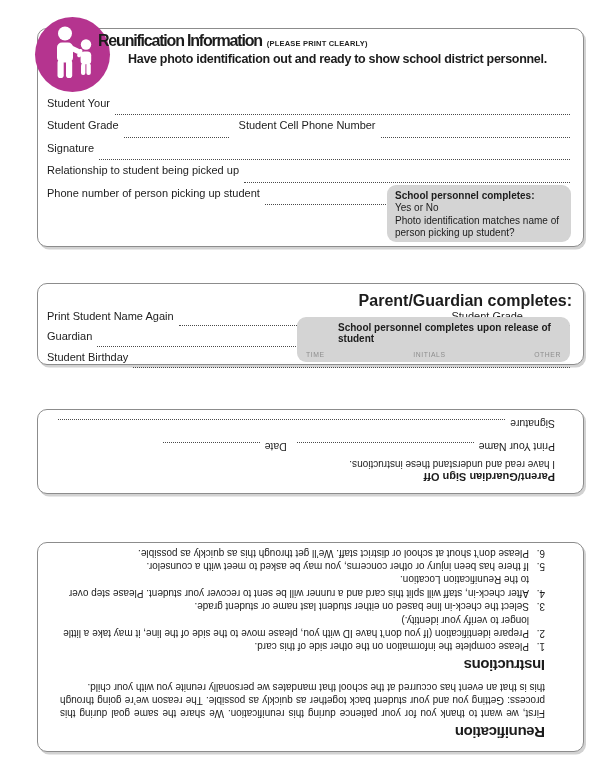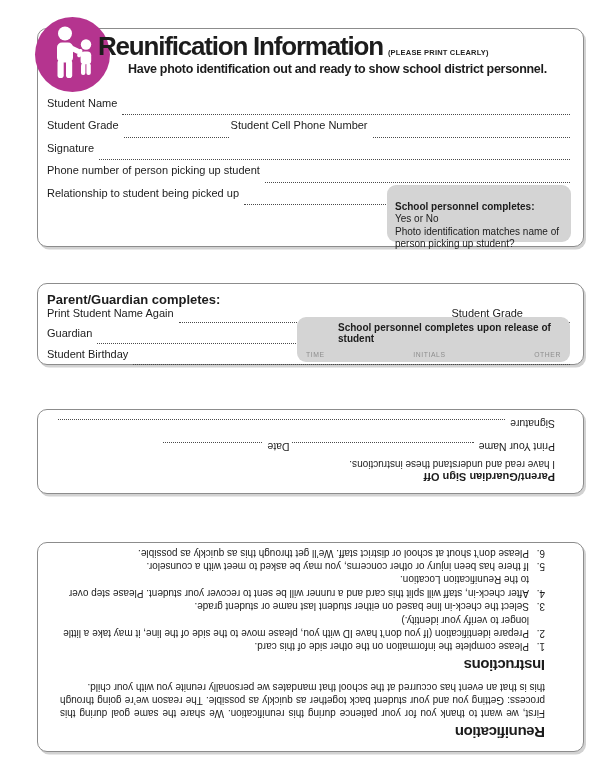--- a/index.html
+++ b/index.html
@@ -20,48 +20,48 @@
   
   .badge{
     position:absolute;left:35px;top:17px;width:75px;height:75px;border-radius:50%;
     background:#b5348f;z-index:6;
   }
   .badge svg{position:absolute;inset:0;}
 
   
   .header-block{position:absolute;left:98px;top:33px;z-index:7;width:470px;}
   .title-line{display:flex;align-items:baseline;white-space:nowrap;}
-  .page-title{font-size:26px;font-weight:700;letter-spacing:-1.2px;line-height:1;}
+  .page-title{font-size:16px;font-weight:700;letter-spacing:-1.2px;line-height:1;}
   .title-note{font-size:7.5px;font-weight:700;letter-spacing:0.2px;margin-left:5px;color:#222;}
   .page-subtitle{font-size:12.5px;font-weight:700;letter-spacing:-0.3px;margin-top:3px;padding-left:30px;}
 
   
   .fields{position:absolute;left:9px;right:11px;}
   .frow{display:flex;align-items:baseline;font-size:11px;height:22.4px;}
   .frow .lbl{white-space:nowrap;}
   .dots{
     flex:1 1 auto;align-self:flex-end;margin:0 2px 4px 5px;
     border-bottom:1.7px dotted #4a4a4a;min-width:14px;height:0;
   }
   .dots.fixed105{flex:0 0 105px;}
   .dots.fixed42{flex:0 0 42px;}
-  .lbl.second{}
+  .lbl.second{margin-left:8px;}
 
   
   .graybox{position:absolute;background:#d4d4d4;border-radius:9px;box-sizing:border-box;z-index:3;}
-  #idbox{right:12px;top:156px;width:184px;height:57px;padding:16px 8px;font-size:10px;line-height:1.24;}
+  #idbox{right:12px;top:156px;width:184px;height:57px;padding:5px 8px;font-size:10px;line-height:1.24;}
   #idbox .gb-title{font-weight:700;}
   #releasebox{right:13px;top:33px;width:273px;height:45px;padding:5px 9px;font-size:10px;}
   #releasebox .gb-title{font-weight:700;margin-left:32px;}
   .release-cols{
     position:absolute;left:9px;right:9px;bottom:4px;display:flex;justify-content:space-between;
     font-size:6.8px;color:#8d8d8d;letter-spacing:0.6px;
   }
 
-  .sec-heading{font-size:13px;font-weight:700;}
+  .sec-heading{font-size:16px;font-weight:700;text-align:right;}
 
   
   .rot{position:absolute;inset:0;transform:rotate(180deg);box-sizing:border-box;}
   #card3 .rot{padding:10px 18px 8px 28px;}
   #card3 .so-heading{font-size:11px;font-weight:700;}
   #card3 .so-statement{font-size:10px;margin-top:1px;}
   #card3 .frow{font-size:10.5px;height:15px;}
   #card3 .printrow{width:79%;margin-top:6px;}
   #card3 .printrow .dots.namedots{flex:2.1;}
   #card3 .printrow .dots.datedots{flex:1.15;}
@@ -97,39 +97,39 @@
   <div class="title-line">
     <span class="page-title">Reunification Information</span>
     <span class="title-note">(PLEASE PRINT CLEARLY)</span>
   </div>
   <div class="page-subtitle">Have photo identification out and ready to show school district personnel.</div>
 </div>
 
 <div class="card" id="card1">
   <div class="fields" style="top:68px;">
     <div class="frow">
-      <span class="lbl">Student Name</span>
+      <span class="lbl">Student Your</span>
       <span class="dots"></span>
     </div>
     <div class="frow">
       <span class="lbl">Student Grade</span>
       <span class="dots fixed105"></span>
       <span class="lbl second">Student Cell Phone Number</span>
       <span class="dots"></span>
     </div>
     <div class="frow">
       <span class="lbl">Signature</span>
       <span class="dots"></span>
     </div>
     <div class="frow">
+      <span class="lbl">Relationship to student being picked up</span>
+      <span class="dots"></span>
+    </div>
+    <div class="frow">
       <span class="lbl">Phone number of person picking up student</span>
-      <span class="dots"></span>
-    </div>
-    <div class="frow">
-      <span class="lbl">Relationship to student being picked up</span>
       <span class="dots"></span>
     </div>
   </div>
   <div class="graybox" id="idbox">
     <div class="gb-title">School personnel completes:</div>
     <div>Yes or No</div>
     <div>Photo identification matches name of person picking up student?</div>
   </div>
 </div>
 

